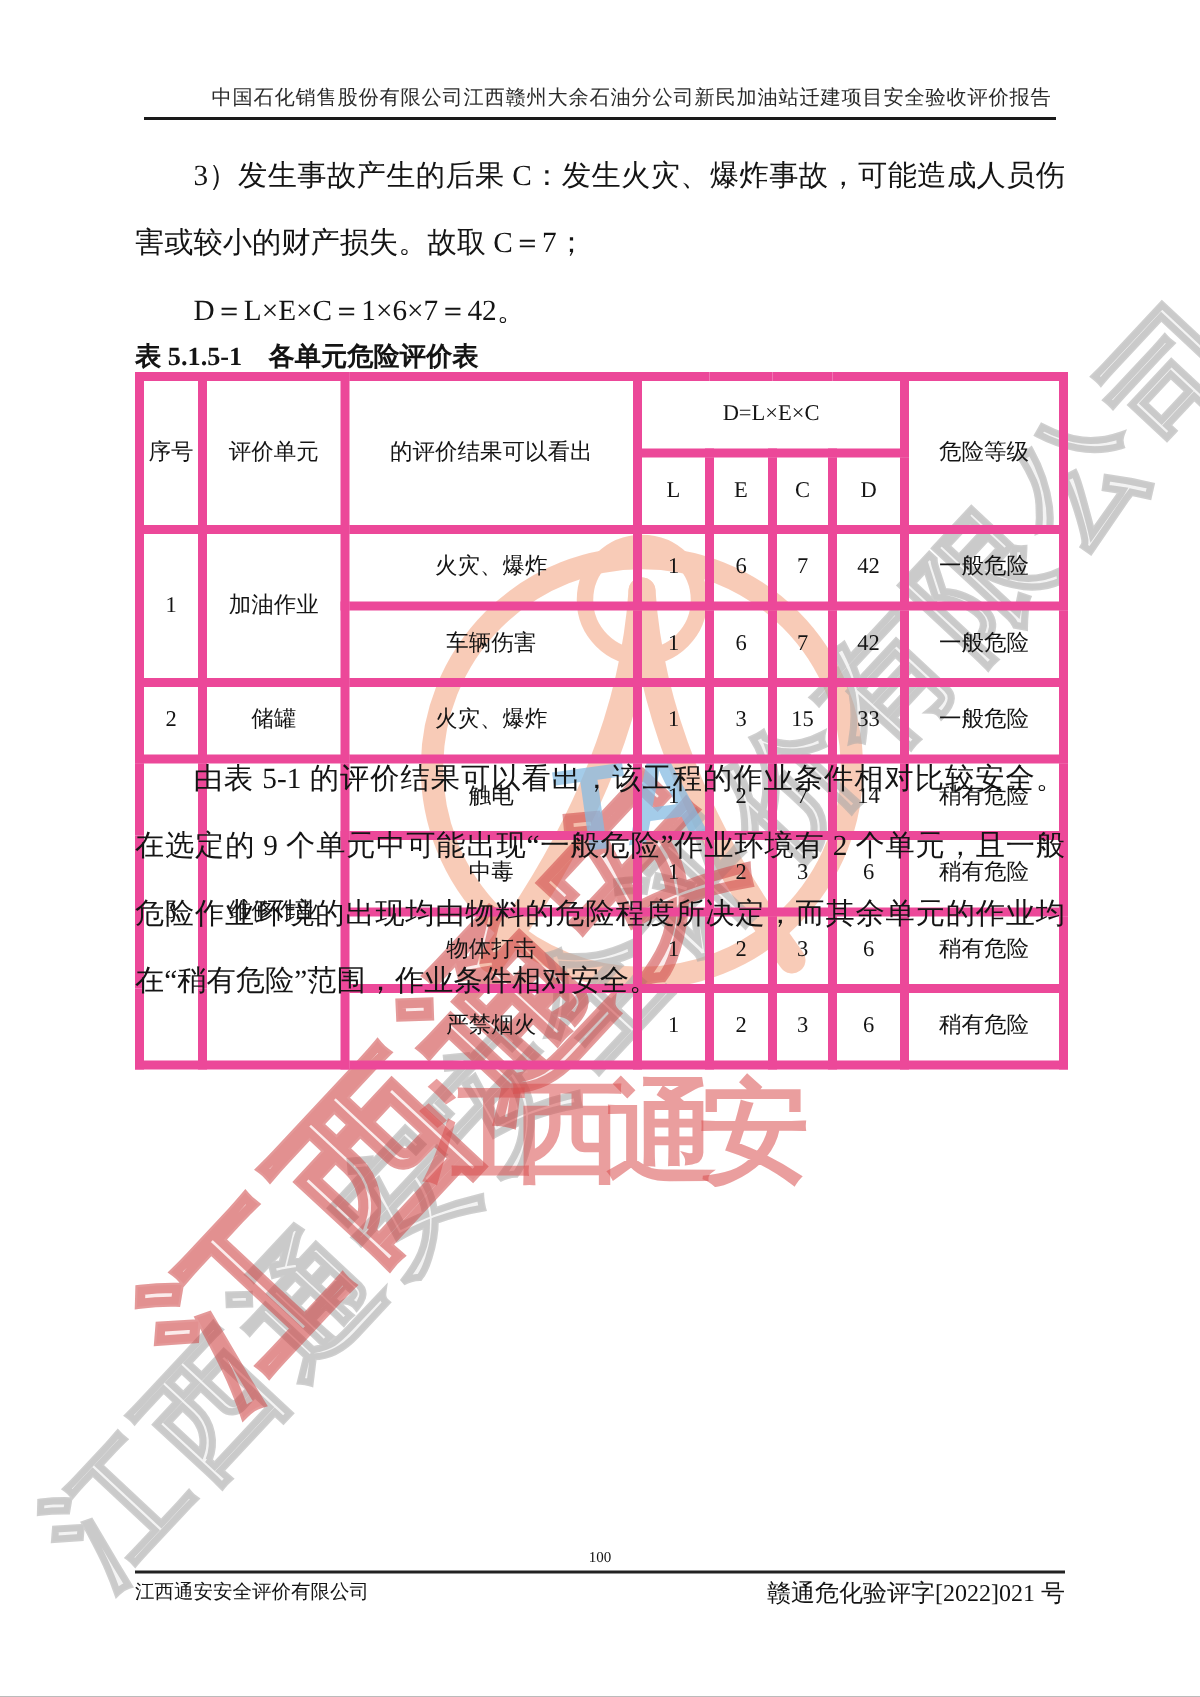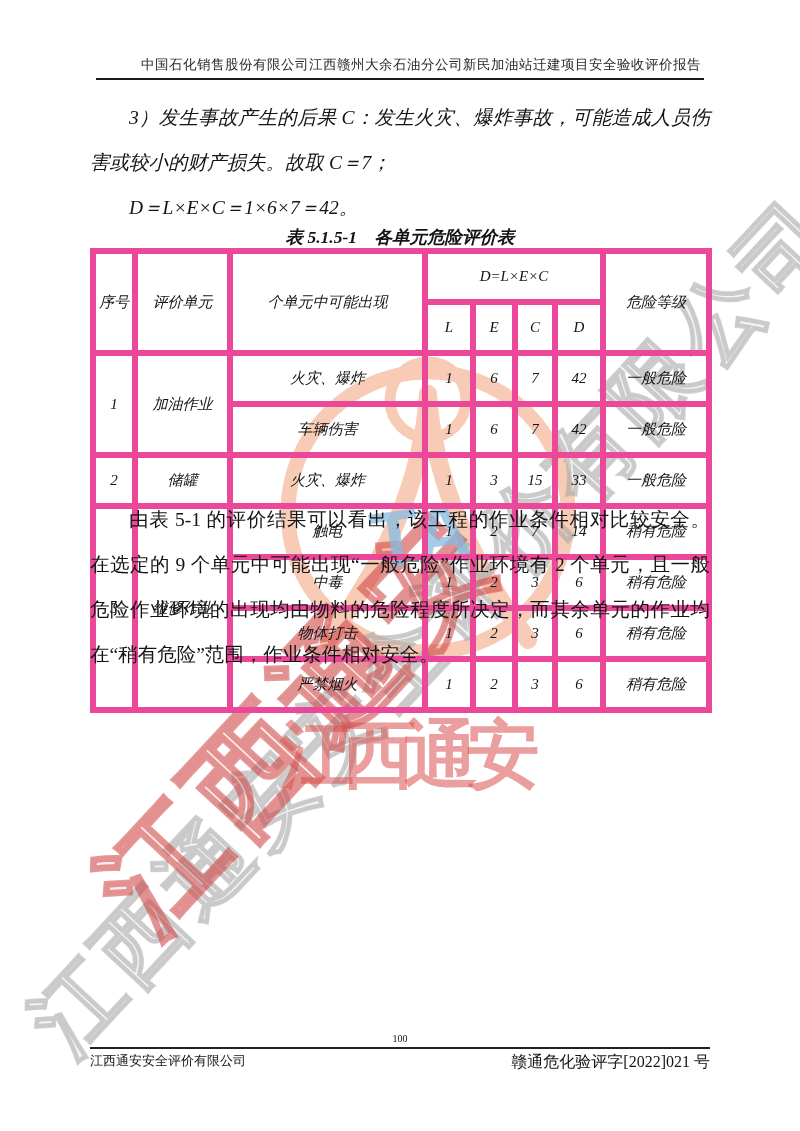--- a/index.html
+++ b/index.html
@@ -20,25 +20,25 @@
   .wm-blue{position:absolute;left:366px;top:500px;width:110px;text-align:center;
            font-size:80px;line-height:72px;font-weight:bold;transform:rotate(-8deg);
            color:rgba(133,187,226,0.75);font-family:"Liberation Sans",sans-serif;}
   .wm-logo{position:absolute;left:270px;top:350px;opacity:0.5;}
   
   .content{position:absolute;inset:0;z-index:1;}
   .header-title{position:absolute;top:56px;left:0;width:100%;text-align:center;
                 font-size:13.5px;letter-spacing:0.5px;color:#2a2a2a;padding-left:21px;}
   .header-rule{position:absolute;top:78px;left:96px;width:608px;border-top:2.5px solid #1a1a1a;}
   .body-top{position:absolute;top:95px;left:90px;width:620px;font-size:19.5px;
-            line-height:45px;text-align:justify;font-style:italic;}
+            line-height:45px;text-align:justify;}
   .body-bottom{position:absolute;top:497px;left:90px;width:620px;font-size:19.5px;
             line-height:45px;text-align:justify;}
   p.para{margin:0;text-indent:2em;}
-  .caption{margin-top:-3px;line-height:21px;text-align:center;font-weight:bold;font-size:17.5px;}
+  .caption{margin-top:-3px;line-height:21px;font-weight:bold;font-size:17.5px;}
   table.eval{border-collapse:collapse;table-layout:fixed;width:616px;height:199px;
              font-size:15px;text-align:center;}
   table.eval{border:2px solid #1a1a1a;}
   table.eval th,table.eval td{border:6px solid #ec4899;font-weight:normal;padding:0;
              vertical-align:middle;overflow:hidden;}
   table.eval thead tr{height:24px;}
   .footer-rule{position:absolute;top:1047px;left:90px;width:620px;border-top:2px solid #222;}
   .footer-left{position:absolute;top:1052px;left:90px;font-size:13px;}
   .footer-right{position:absolute;top:1052px;right:90px;font-size:16px;}
   .page-number{position:absolute;top:1033px;left:0;width:100%;text-align:center;font-size:10px;}
@@ -79,21 +79,21 @@
           <col style="width:48px">
             <col style="width:42px">
             <col style="width:40px">
           <col style="width:48px">
             <col style="width:106px">
         </colgroup>
         <thead>
           <tr>
             <th rowspan="2">序号</th>
             <th rowspan="2">评价单元</th>
-            <th rowspan="2">个单元中可能出现</th>
+            <th rowspan="2">的评价结果可以看出</th>
             <th colspan="4">D=L×E×C</th>
             <th rowspan="2">危险等级</th>
           </tr>
           <tr>
             <th>L</th>
             <th>E</th>
             <th>C</th>
             <th>D</th>
           </tr>
         </thead>

